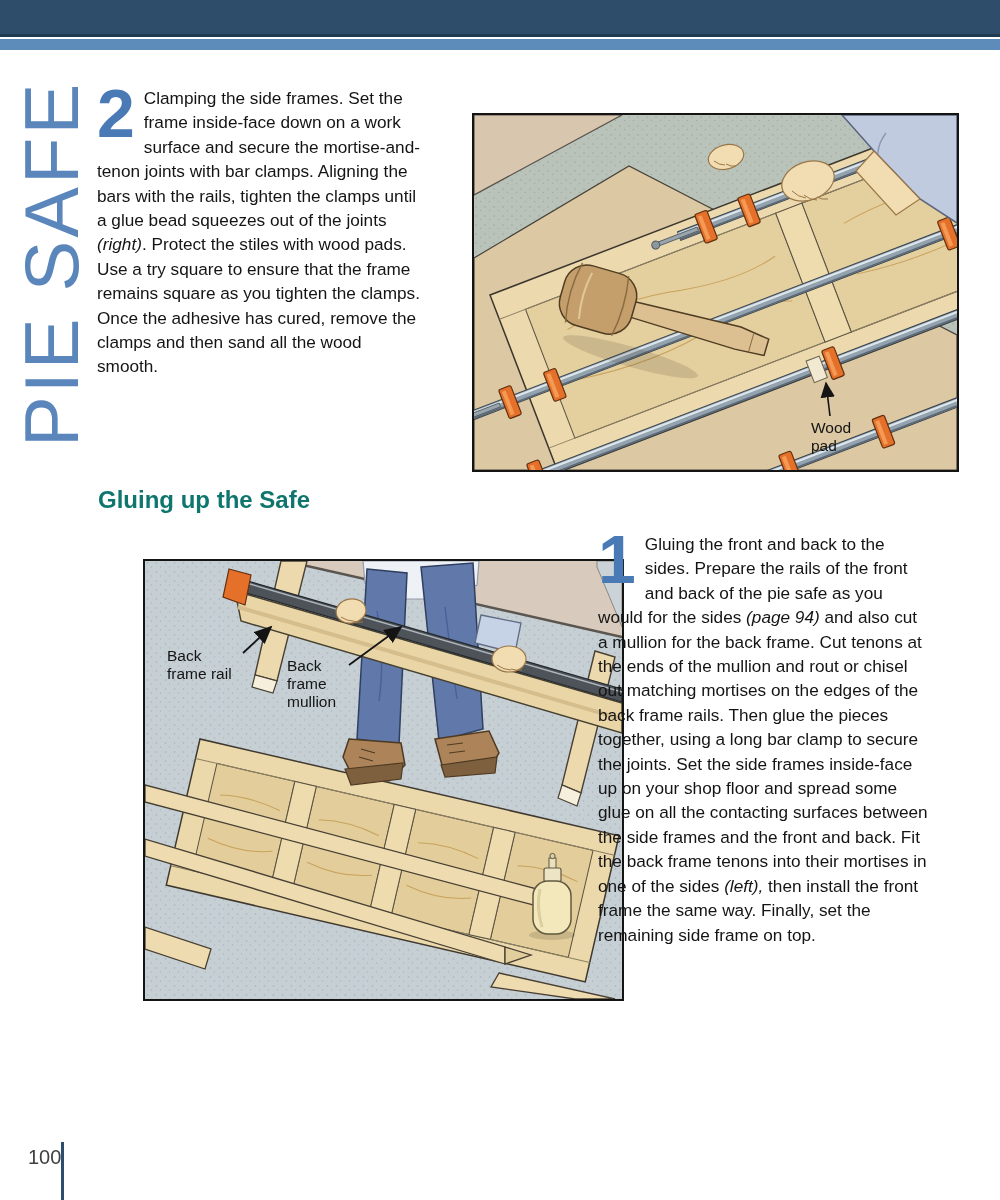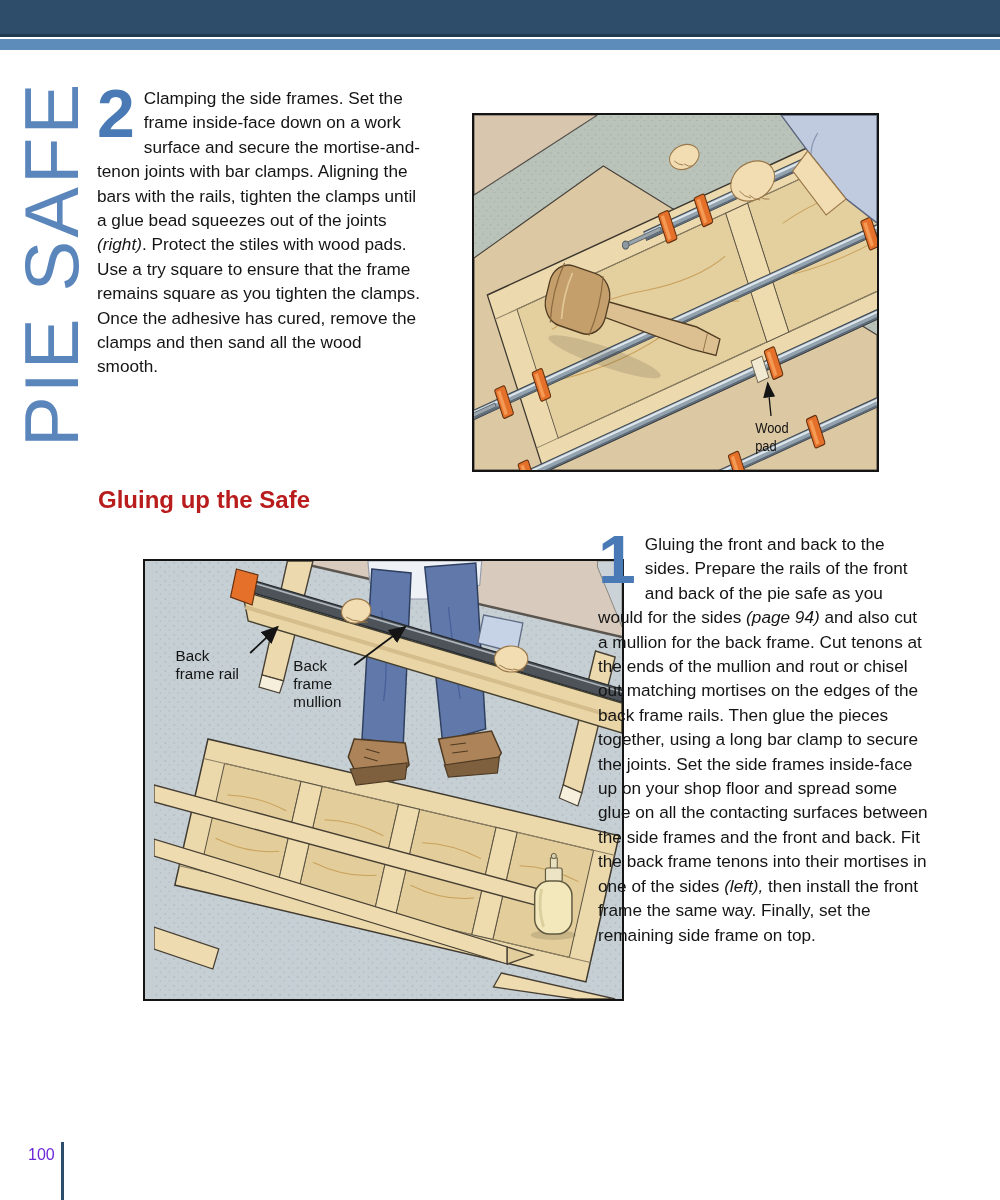--- a/index.html
+++ b/index.html
@@ -12,26 +12,26 @@
   .sidebar-title{
     position:absolute;top:447px;left:8px;transform:rotate(-90deg);transform-origin:top left;
     font-size:76px;color:#5b86bb;letter-spacing:3px;white-space:nowrap;font-weight:400;
   }
   .step{position:absolute;}
   .step-2{left:97px;top:86px;width:327px;}
   .step-1{left:598px;top:532px;width:330px;}
   .steptext{margin:0;font-size:17.2px;line-height:24.4px;}
   .dropnum{float:left;font-size:68px;line-height:50px;font-weight:bold;color:#4a7ab5;margin:2px 9px 0 0;}
   .steptitle{font-weight:normal;}
-  .section-heading{position:absolute;left:98px;top:486px;margin:0;font-size:24px;font-weight:bold;color:#b91c1c;}
+  .section-heading{position:absolute;left:98px;top:486px;margin:0;font-size:24px;font-weight:bold;color:#0f766e;}
   .illo{position:absolute;border:2px solid #141414;box-sizing:border-box;background:#c5ced3;}
-  .illo-1{left:432px;top:97px;width:407px;height:359px;}
-  .illo-2{left:103px;top:543px;width:481px;height:442px;padding-left:9px;}
+  .illo-1{left:432px;top:97px;width:487px;height:359px;}
+  .illo-2{left:103px;top:543px;width:481px;height:442px;}
   .illo svg{display:block;width:100%;height:100%;}
-  .pagenum{position:absolute;left:28px;top:1146px;font-size:16px;color:#6d28d9;}
+  .pagenum{position:absolute;left:28px;top:1146px;font-size:20px;color:#404040;}
   .footer-rule{position:absolute;left:61px;top:1142px;width:3px;height:58px;background:#2e4d6b;}
 </style>
 </head>
 <body>
 
 <div class="bar-dark"></div>
 <div class="bar-light"></div>
 
 <div class="sidebar-title">PIE SAFE</div>
 

